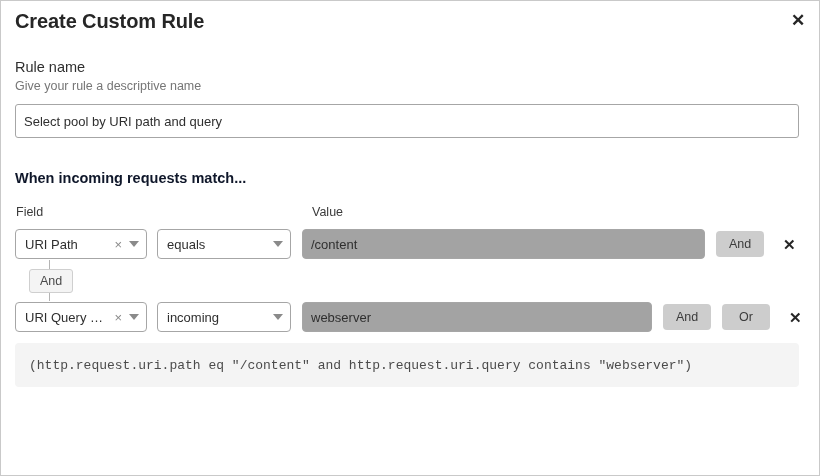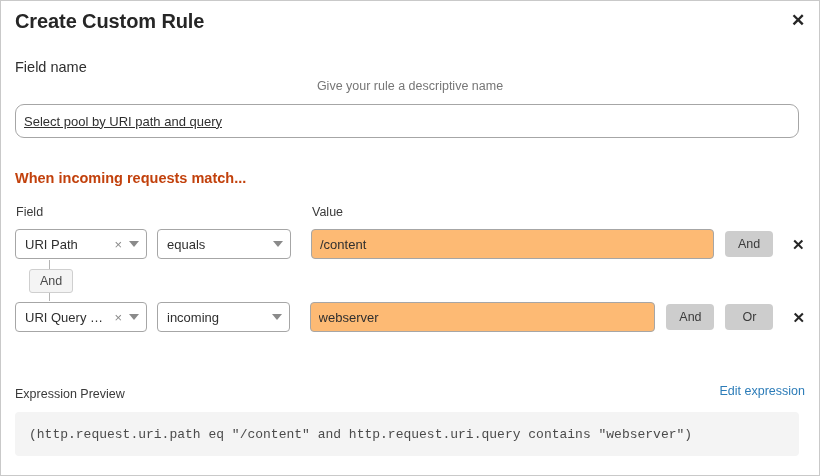--- a/index.html
+++ b/index.html
@@ -47,42 +47,40 @@
   }
   .section-label {
     font-size: 14.5px;
     color: #2f2f2f;
     margin-top: 26px;
   }
   .hint {
     font-size: 12.5px;
     color: #767676;
     margin-top: 4px;
-    text-align: center;
   }
   .rule-name-input {
     display: block;
     box-sizing: border-box;
     width: 784px;
     height: 28px;
     margin-top: 11px;
     padding: 16px 8px;
     border: 1px solid #a6a6a6;
-    border-radius: 9px;
+    border-radius: 3px;
     font-family: "Liberation Sans", sans-serif;
     font-size: 13px;
     color: #2f2f2f;
     background: #ffffff;
     outline: none;
-    text-decoration: underline;
   }
   .match-heading {
     font-size: 14.5px;
     font-weight: bold;
-    color: #c2410c;
+    color: #0f172a;
     margin-top: 32px;
   }
   .col-headers {
     position: relative;
     height: 18px;
     margin-top: 19px;
     font-size: 12.5px;
     color: #3a3a3a;
     text-align: center;
   }
@@ -135,28 +133,28 @@
     width: 0; height: 0;
     border-left: 5px solid transparent;
     border-right: 5px solid transparent;
     border-top: 6px solid #8a8a8a;
     flex: none;
   }
 
   .value-input {
     box-sizing: border-box;
     height: 30px;
-    margin-left: 20px;
+    margin-left: 11px;
     padding: 0 8px;
     border: 1px solid #a6a6a6;
     border-radius: 4px;
     font-family: "Liberation Sans", sans-serif;
     font-size: 13px;
     color: #2f2f2f;
-    background: #fdba74;
+    background: #a3a3a3;
     outline: none;
   }
   .value-wide   { width: 403px; }
   .value-narrow { width: 350px; }
 
   .logic-btn {
     box-sizing: border-box;
     height: 26px;
     min-width: 48px;
     margin-left: 11px;
@@ -243,21 +241,21 @@
 </style>
 </head>
 <body>
 
 <div class="modal">
 
   <div class="close-icon">✕</div>
 
   <div class="title">Create Custom Rule</div>
 
-  <div class="section-label">Field name</div>
+  <div class="section-label">Rule name</div>
   <div class="hint">Give your rule a descriptive name</div>
   <input class="rule-name-input" type="text" value="Select pool by URI path and query" style="">
 
   <div class="match-heading">When incoming requests match...</div>
 
   <div class="col-headers">
     <span class="ch-field">Field</span>
     <span class="ch-operator">Operator</span>
     <span class="ch-value">Value</span>
   </div>
@@ -293,22 +291,18 @@
         <span class="caret-icon"></span>
       </div>
       <input class="value-input value-narrow" type="text" value="webserver" style="">
       <button class="logic-btn">And</button>
       <button class="logic-btn">Or</button>
       <span class="delete-icon">✕</span>
     </div>
 
   </div>
 
-  <div class="preview-head">
-    <span class="preview-label">Expression Preview</span>
-    <span class="edit-link">Edit expression</span>
-  </div>
 
   <div class="preview-box">
     <span class="preview-text">(http.request.uri.path eq "/content" and http.request.uri.query contains "webserver")</span>
   </div>
 
 </div>
 
 </body></html>

